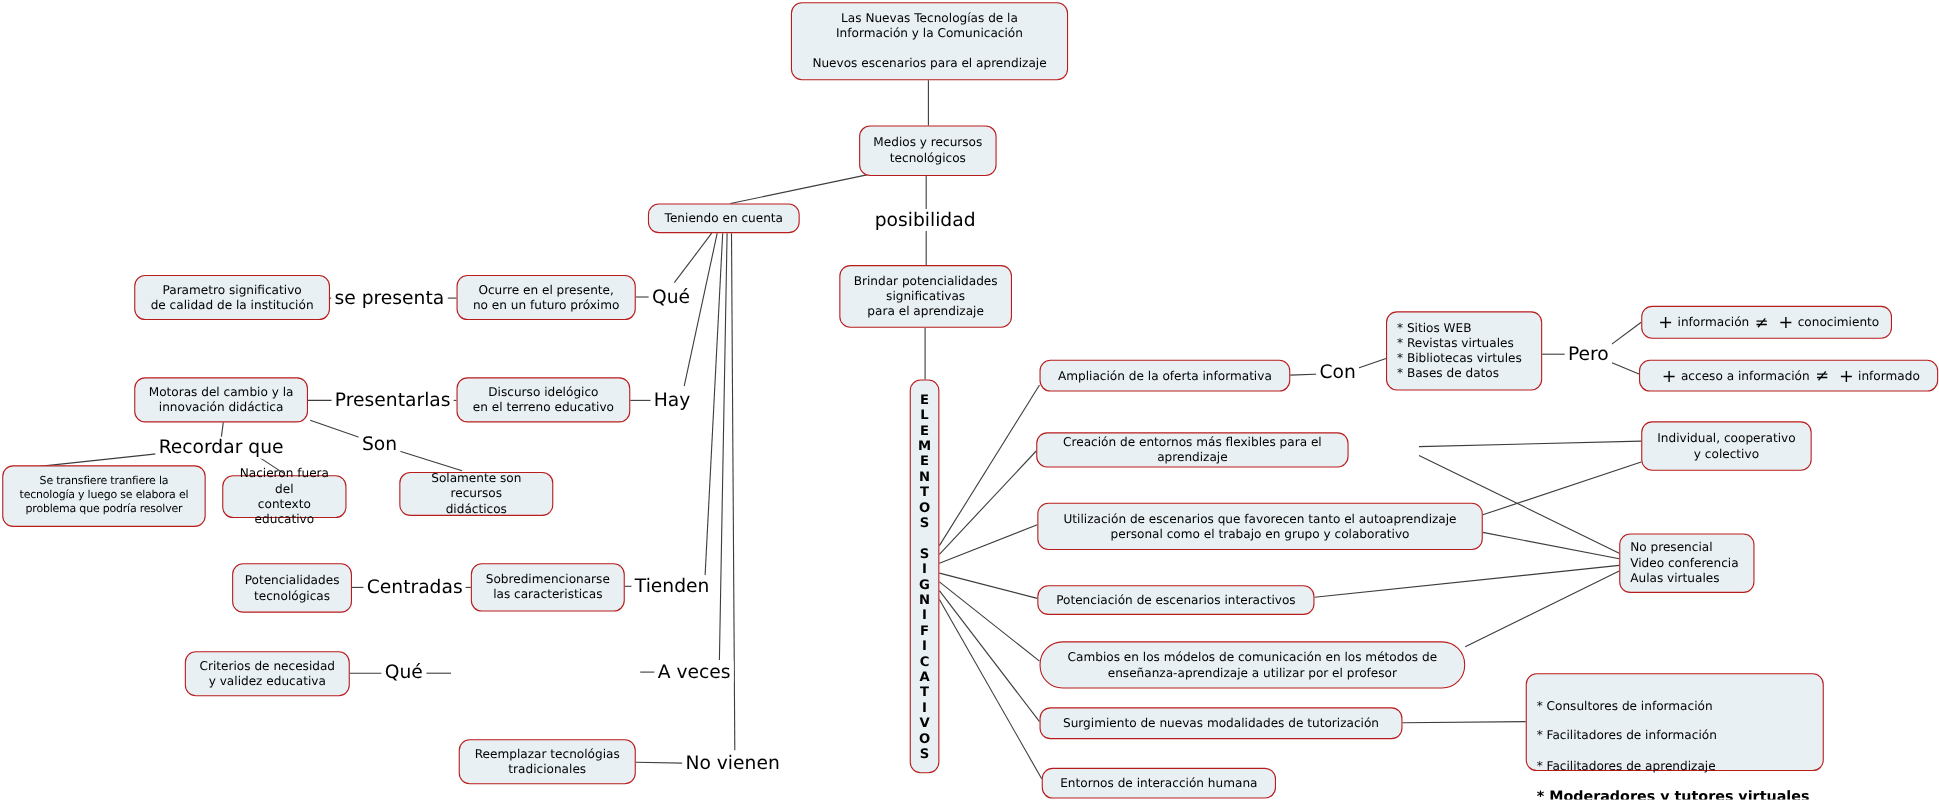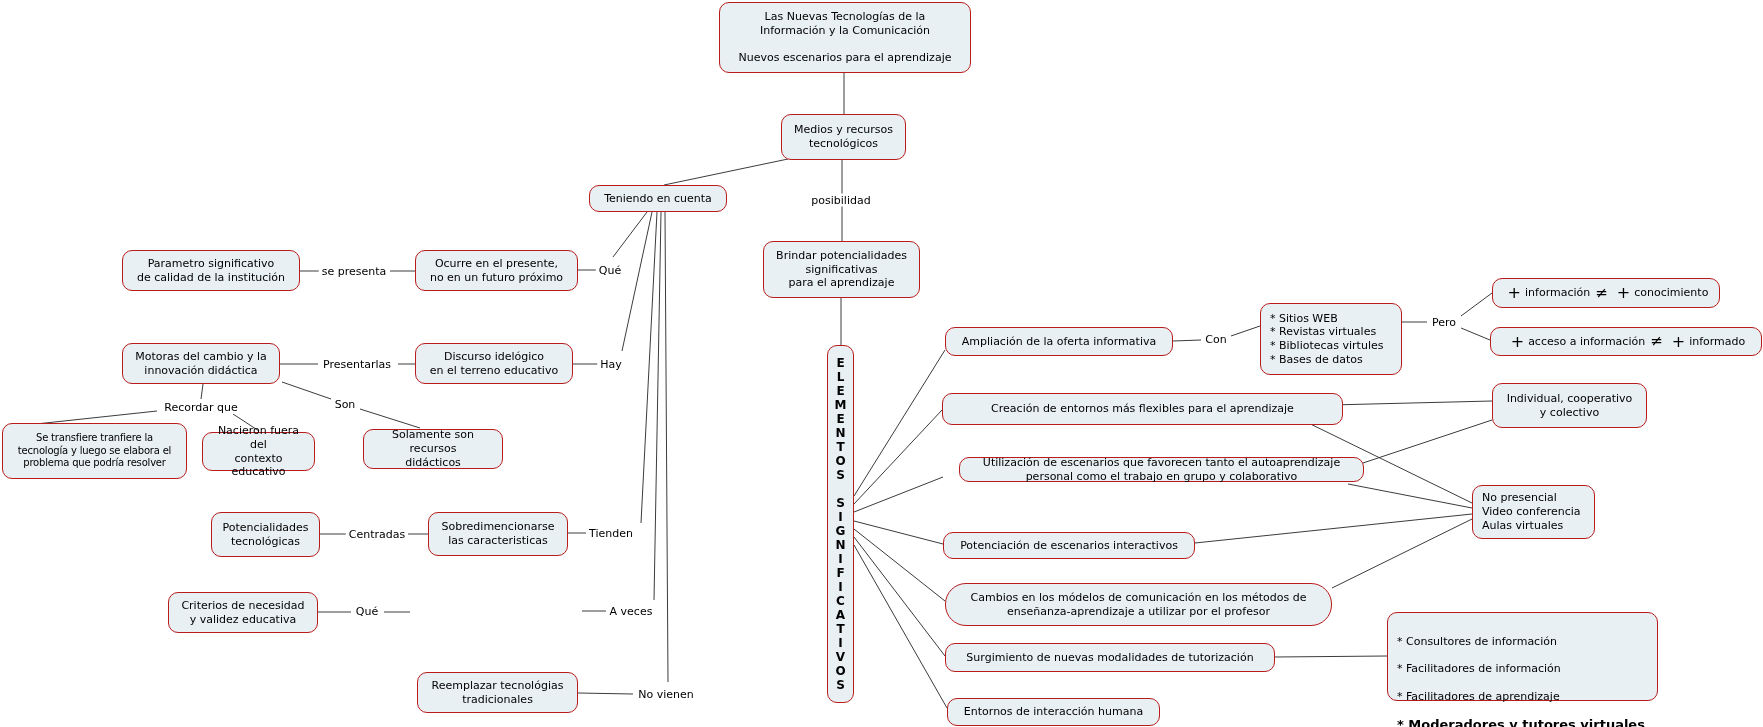--- a/index.html
+++ b/index.html
@@ -12,21 +12,21 @@
         text-align:center;font-size:11px;line-height:1.25;color:#000;white-space:pre-line;
         padding:2px 5px;z-index:2;}
   .node.list{justify-content:flex-start;text-align:left;padding-left:9px;}
   .node.vertical{font-weight:bold;font-size:12px;line-height:14px;padding:2px 0;}
   .node.tight{font-size:10px;letter-spacing:-0.2px;}
   .node .cline{display:block;}
   .node .cline.hl{font-weight:bold;font-size:13px;}
   .node .big{font-size:16px;line-height:1;margin:0 4px;font-weight:400;}
   .node .neq{font-size:15px;line-height:1;margin:0 5px;}
   .lbl{position:absolute;transform:translate(-50%,-50%);background:#fff;padding:0 3px;
-       font-size:11px;color:#000;white-space:nowrap;z-index:3;}
+       font-size:17px;color:#000;white-space:nowrap;z-index:3;}
 </style>
 </head>
 <body>
 
 <div id="canvas">
 
   <svg class="wires" width="1763" height="727">
 
     <line x1="844" y1="73" x2="844" y2="114"></line>
     <line x1="788" y1="159" x2="664" y2="185"></line>
@@ -148,34 +148,34 @@
   <div class="node" style="left:211px;top:512px;width:109px;height:45px;">Potencialidades
 tecnológicas</div>
   <div class="node" style="left:428px;top:512px;width:140px;height:44px;">Sobredimencionarse
 las caracteristicas</div>
   <div class="node" style="left:168px;top:592px;width:150px;height:41px;">Criterios de necesidad
 y validez educativa</div>
   <div class="node" style="left:417px;top:672px;width:161px;height:41px;">Reemplazar tecnológias
 tradicionales</div>
 
   <div class="node" style="left:945px;top:327px;width:228px;height:29px;">Ampliación de la oferta informativa</div>
-  <div class="node list" style="left:1260px;top:283px;width:142px;height:72px;margin-top:20px;">* Sitios WEB
+  <div class="node list" style="left:1260px;top:283px;width:142px;height:72px;">* Sitios WEB
 * Revistas virtuales
 * Bibliotecas virtules
 * Bases de datos</div>
   <div class="node" style="left:1492px;top:278px;width:228px;height:30px;">
     <span class="big">+</span><span>información</span><span class="neq">≠</span><span class="big">+</span><span>conocimiento</span>
   </div>
   <div class="node" style="left:1490px;top:327px;width:272px;height:29px;">
     <span class="big">+</span><span>acceso a información</span><span class="neq">≠</span><span class="big">+</span><span>informado</span>
   </div>
-  <div class="node" style="left:942px;top:393px;width:401px;height:32px;">Creación de entornos más flexibles para el aprendizaje</div>
+  <div class="node" style="left:942px;top:393px;width:284px;height:32px;">Creación de entornos más flexibles para el aprendizaje</div>
   <div class="node" style="left:1492px;top:383px;width:155px;height:45px;">Individual, cooperativo
 y colectivo</div>
-  <div class="node" style="left:943px;top:457px;width:405px;height:25px;margin-left:16px;">Utilización de escenarios que favorecen tanto el autoaprendizaje
+  <div class="node" style="left:943px;top:457px;width:405px;height:43px;">Utilización de escenarios que favorecen tanto el autoaprendizaje
 personal como el trabajo en grupo y colaborativo</div>
   <div class="node" style="left:943px;top:532px;width:252px;height:27px;">Potenciación de escenarios interactivos</div>
   <div class="node list" style="left:1472px;top:485px;width:123px;height:54px;">No presencial
 Video conferencia
 Aulas virtuales</div>
   <div class="node" style="left:945px;top:583px;width:387px;height:43px;border-radius:21px;">Cambios en los módelos de comunicación en los métodos de
 enseñanza-aprendizaje a utilizar por el profesor</div>
   <div class="node" style="left:945px;top:643px;width:330px;height:29px;">Surgimiento de nuevas modalidades de tutorización</div>
   <div class="node list" style="left:1387px;top:612px;width:271px;height:89px;display:block;padding-top:8px;">
     <span class="cline">* Consultores de información</span>

